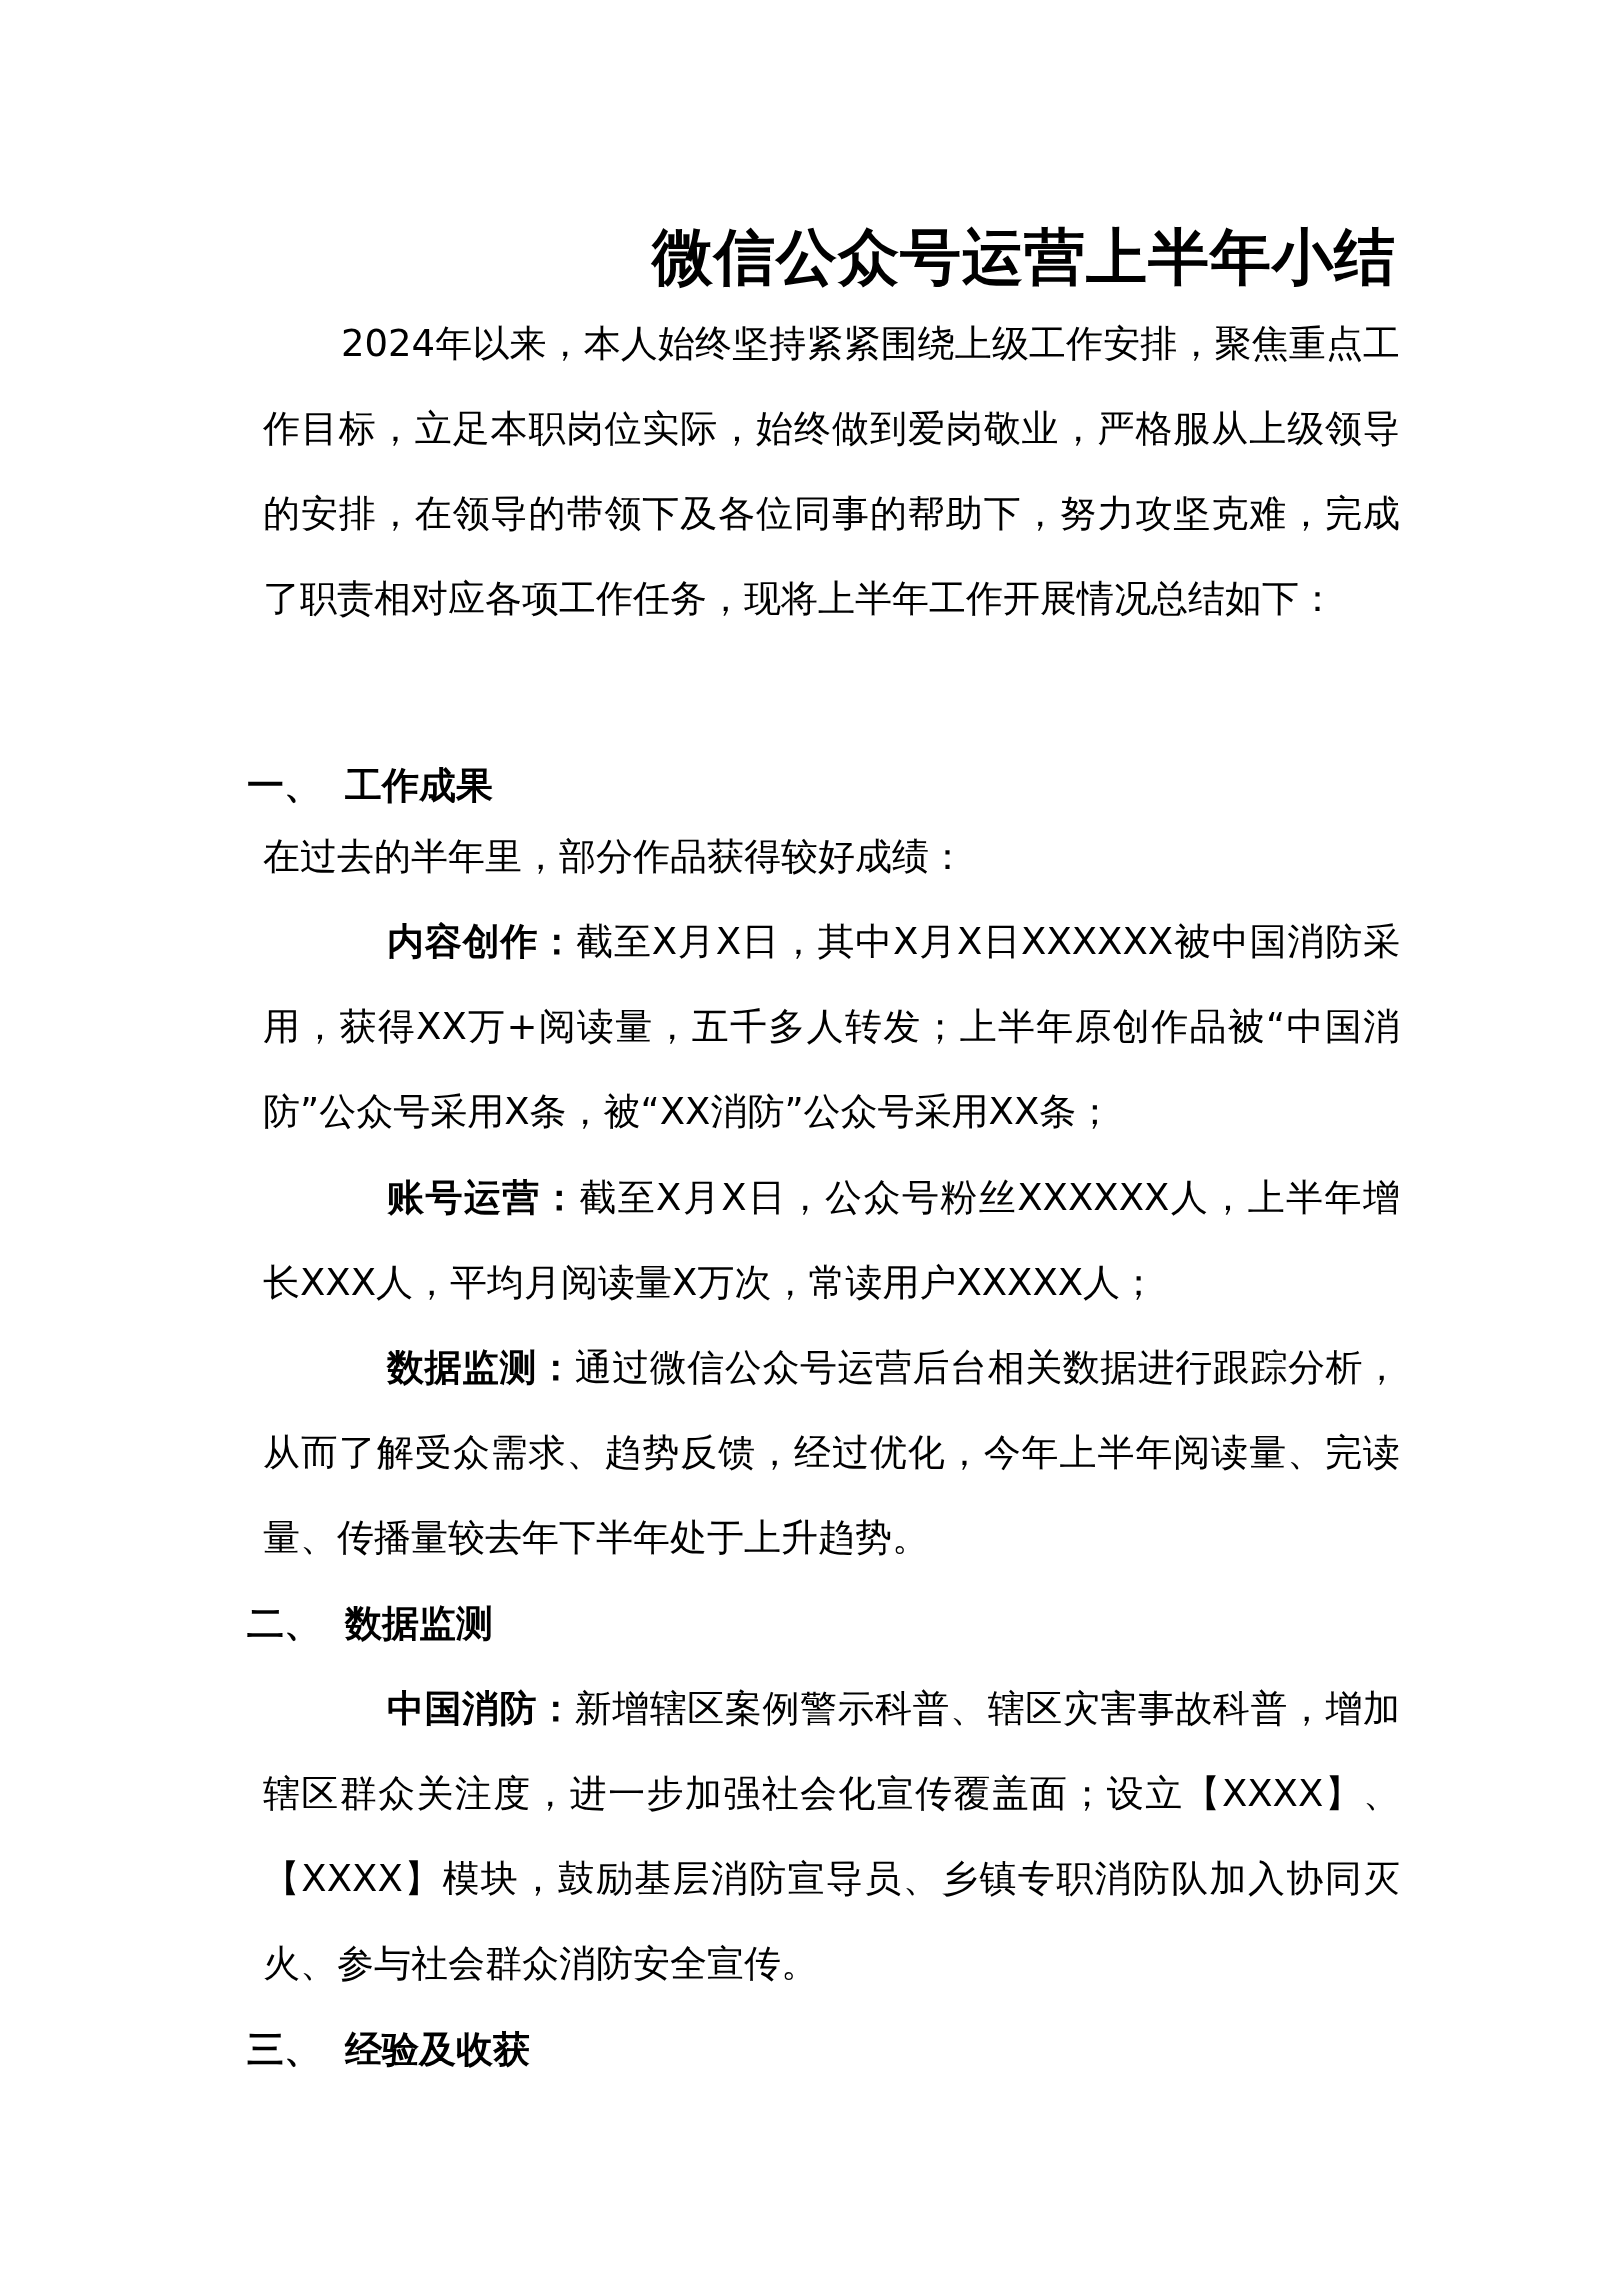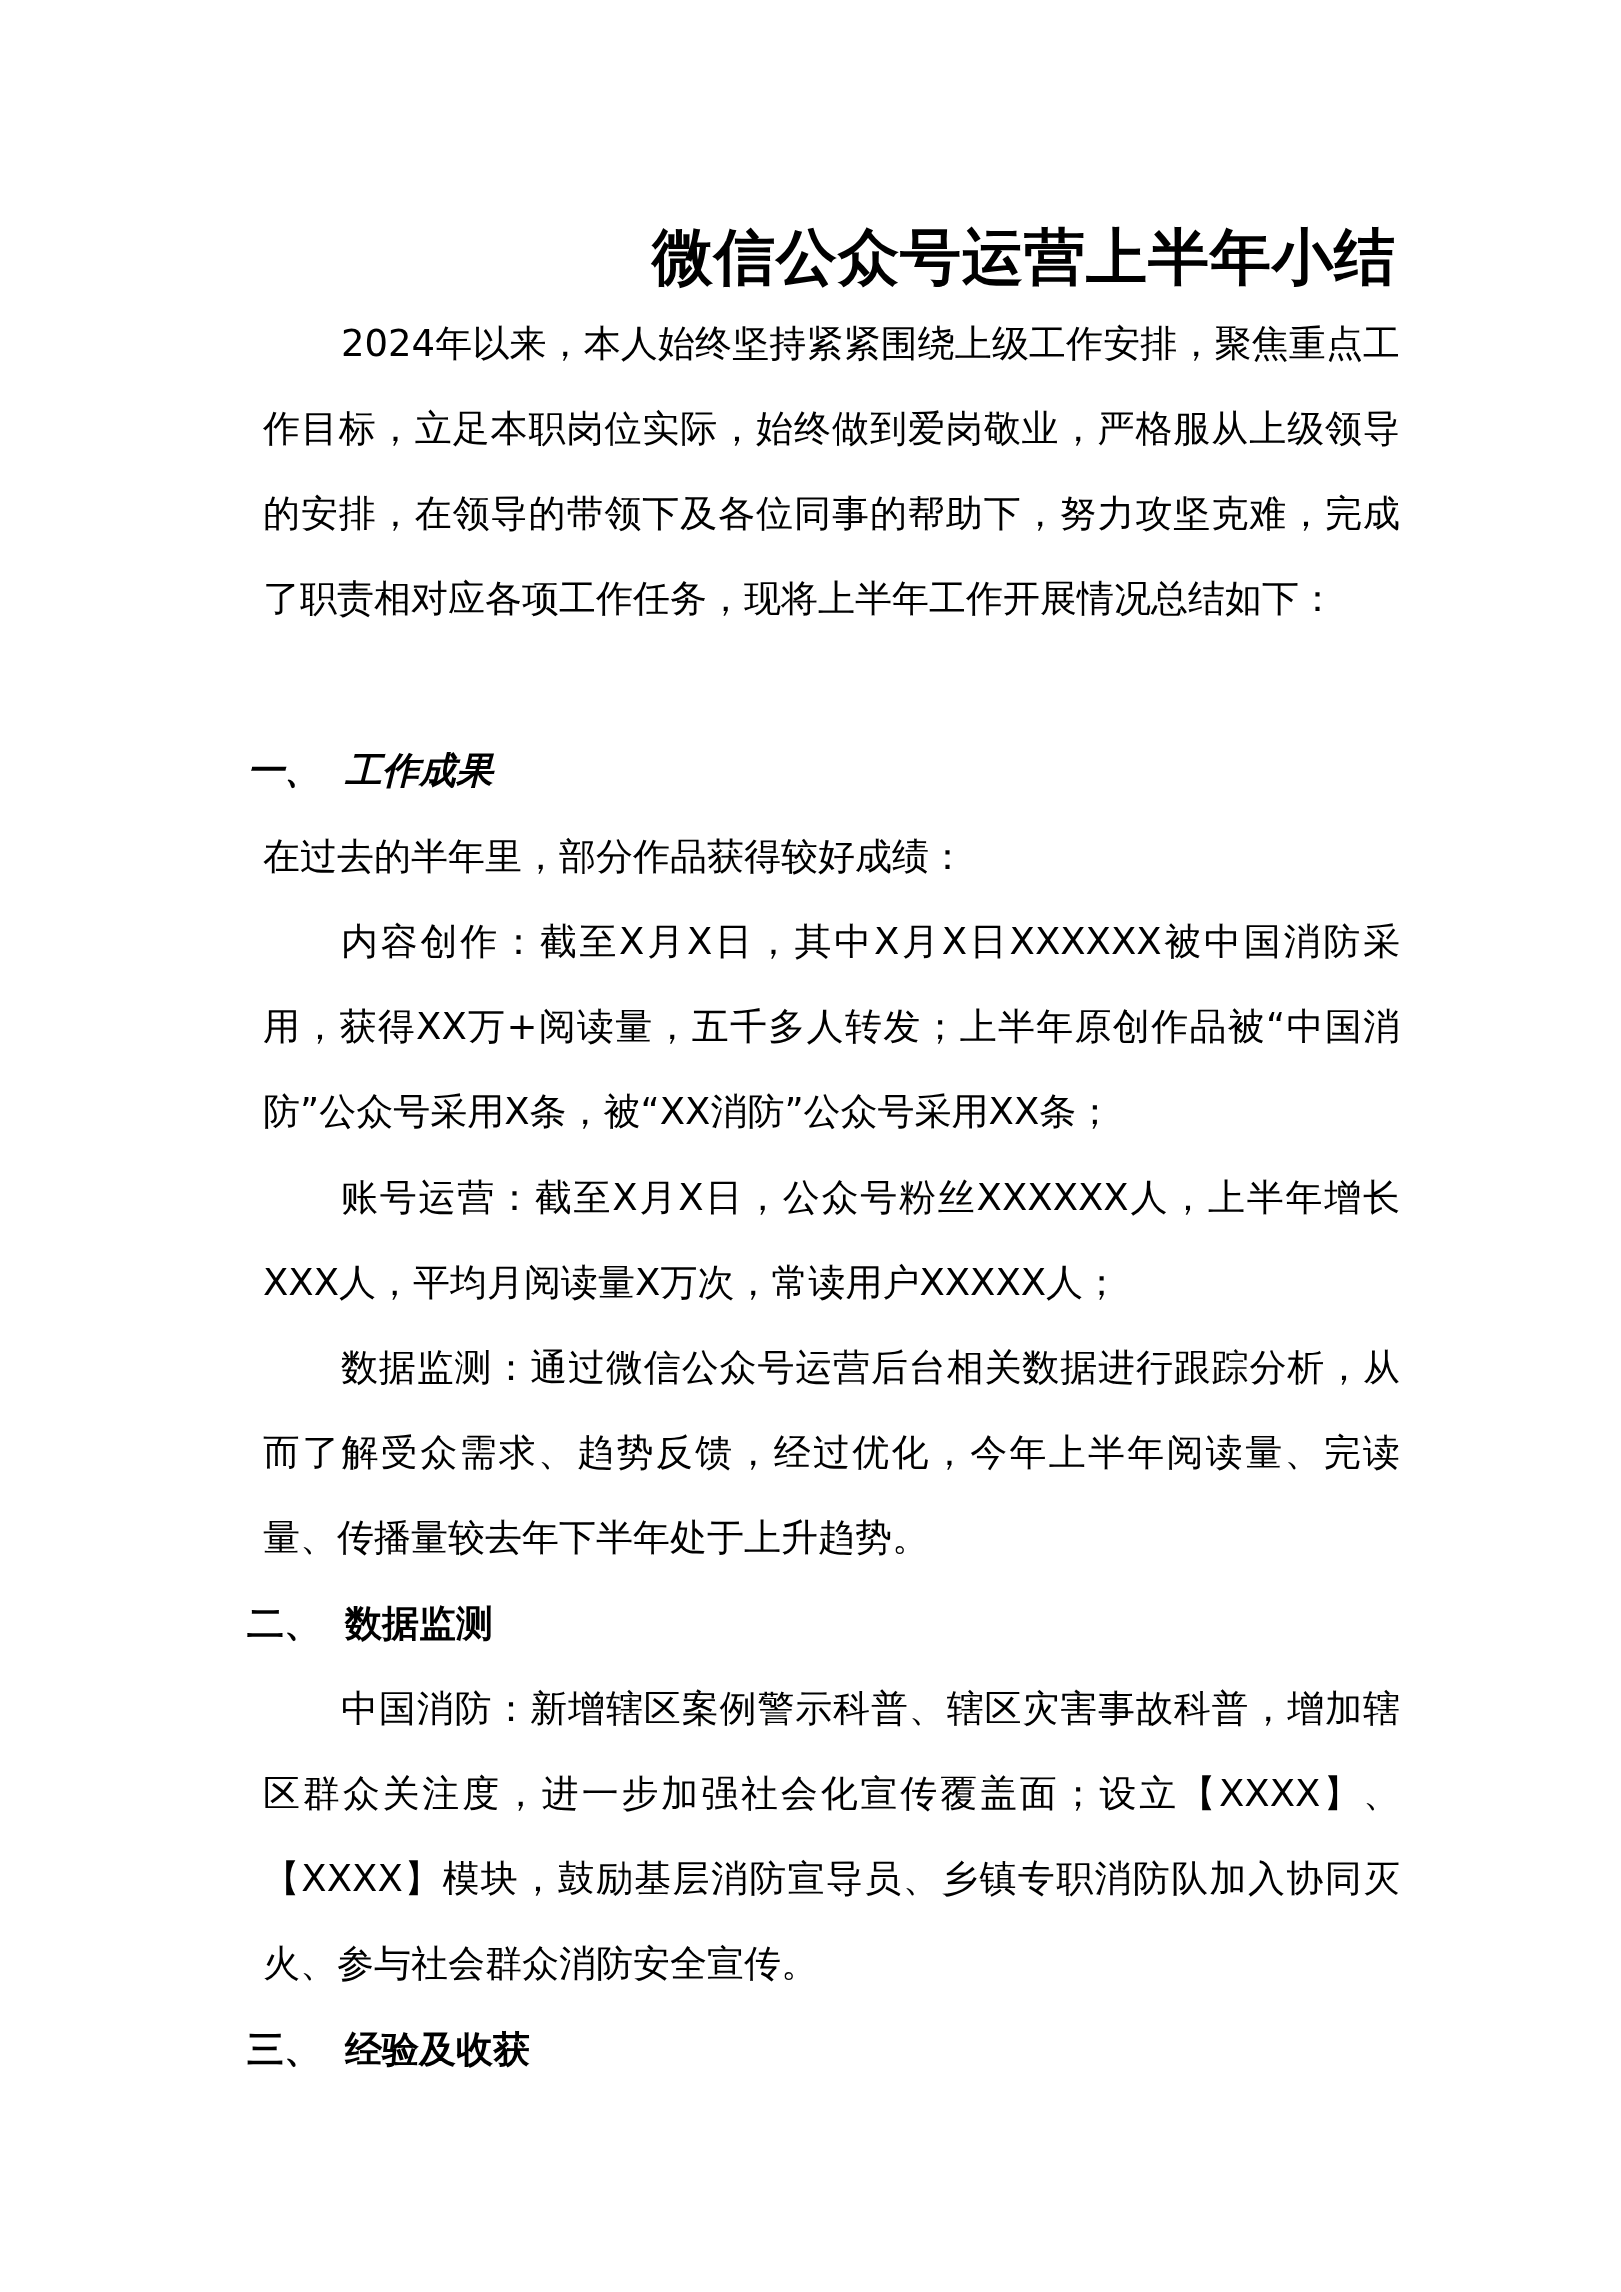--- a/index.html
+++ b/index.html
@@ -6,31 +6,31 @@
   body { width: 1621px; height: 2293px; position: relative; overflow: hidden;
          font-family: "DejaVu Sans", "Liberation Sans", sans-serif; color: #000; }
   .page { position: absolute; left: 247px; top: 0; width: 1137px; }
   .title { position: absolute; left: 12px; width: 1137px; top: 218px; text-align: right;
            font-size: 61px; font-weight: bold; line-height: 78px; letter-spacing: 1px; }
   .para { position: absolute; left: 16px; width: 1137px; font-size: 37px; line-height: 85px;
           text-align: justify; }
   .indent { text-indent: 78px; }
   .heading { position: absolute; left: 0; font-size: 37px; font-weight: bold; line-height: 85px; }
   .heading .num { display: inline-block; width: 98px; }
-  .lead { font-weight: normal; }
+  .lead { font-weight: bold; margin-left: 46px; }
 </style>
 </head>
 <body>
 
 <div class="page">
   <div class="title">微信公众号运营上半年小结</div>
 
   <div class="para indent" style="top:301px;">2024年以来，本人始终坚持紧紧围绕上级工作安排，聚焦重点工作目标，立足本职岗位实际，始终做到爱岗敬业，严格服从上级领导的安排，在领导的带领下及各位同事的帮助下，努力攻坚克难，完成了职责相对应各项工作任务，现将上半年工作开展情况总结如下：</div>
 
-  <div class="heading" style="top:728px;font-style:italic;">
+  <div class="heading" style="top:743px;">
     <span class="num">一、</span><span>工作成果</span>
   </div>
 
   <div class="para" style="top:814px;">在过去的半年里，部分作品获得较好成绩：</div>
 
   <div class="para indent" style="top:899px;">
     <span class="lead">内容创作：</span><span>截至X月X日，其中X月X日XXXXXX被中国消防采用，获得XX万+阅读量，五千多人转发；上半年原创作品被“中国消防”公众号采用X条，被“XX消防”公众号采用XX条；</span>
   </div>
 
   <div class="para indent" style="top:1155px;">

